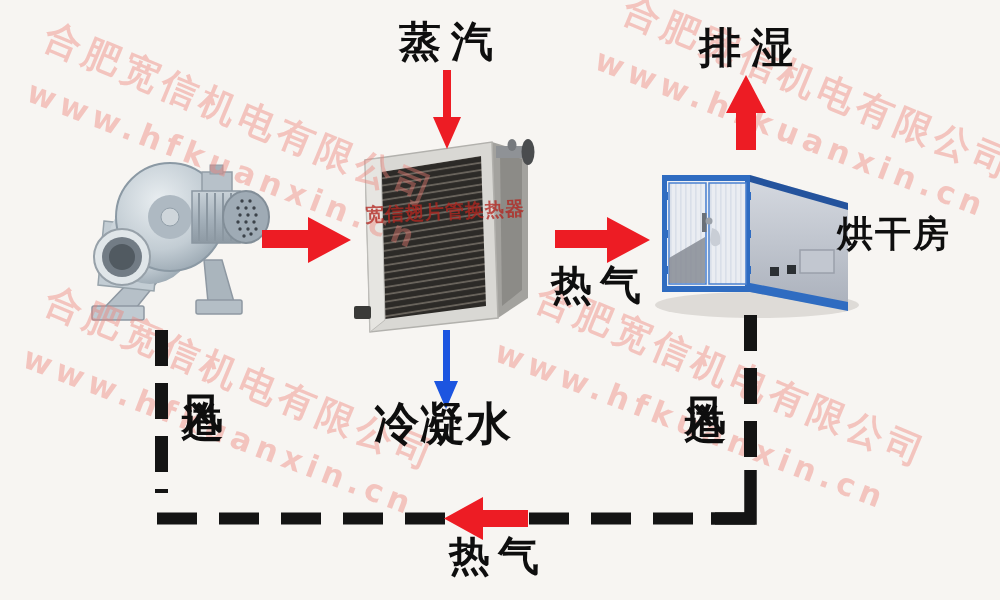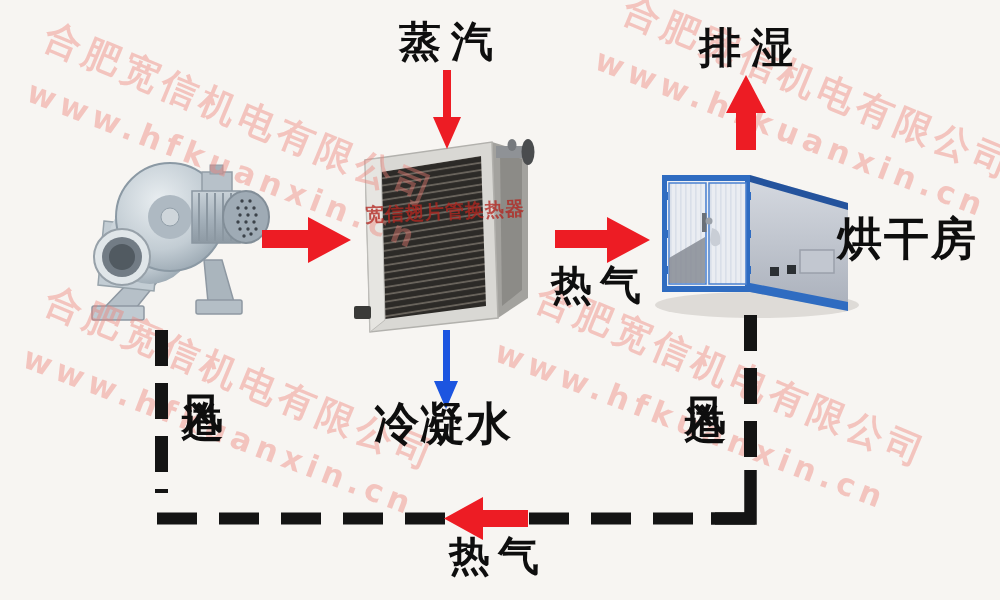--- a/index.html
+++ b/index.html
@@ -177,18 +177,18 @@
     <polygon style="fill:var(--arrow-red)" points="555,230 607,230 607,217 650,240 607,263 607,248 555,248"></polygon>
     <polygon style="fill:var(--arrow-red)" points="443,70 451,70 451,117 461,117 447,149 433,117 443,117"></polygon>
     <polygon style="fill:var(--arrow-red)" points="736,150 736,113 726,113 746,75 766,113 756,113 756,150"></polygon>
     <polygon style="fill:var(--condensate-blue)" points="443,330 450,330 450,381 458,381 446,409 434,381 443,381"></polygon>
     <polygon style="fill:var(--arrow-red)" points="528,510 483,510 483,497 444,518.5 483,540 483,527 528,527"></polygon>
   </svg>
 
   <div class="lbl" style="left:399px;top:21px;font-size:42px;letter-spacing:10px">蒸汽</div>
   <div class="lbl" style="left:699px;top:27px;font-size:42px;letter-spacing:10px">排湿</div>
   <div class="lbl" style="left:551px;top:265px;font-size:41px;letter-spacing:8px">热气</div>
-  <div class="lbl" style="left:837px;top:216px;font-size:45px;letter-spacing:2px">烘干房</div>
+  <div class="lbl" style="left:837px;top:216px;font-size:36px;letter-spacing:2px">烘干房</div>
   <div class="lbl" style="left:374px;top:401px;font-size:45px;letter-spacing:1px">冷凝水</div>
   <div class="lbl lbl-v" style="left:181px;top:361px;font-size:42px">风道</div>
   <div class="lbl lbl-v" style="left:684px;top:363px;font-size:42px">风道</div>
   <div class="lbl" style="left:449px;top:536px;font-size:41px;letter-spacing:8px">热气</div>
 </div>
 
 </body></html>

